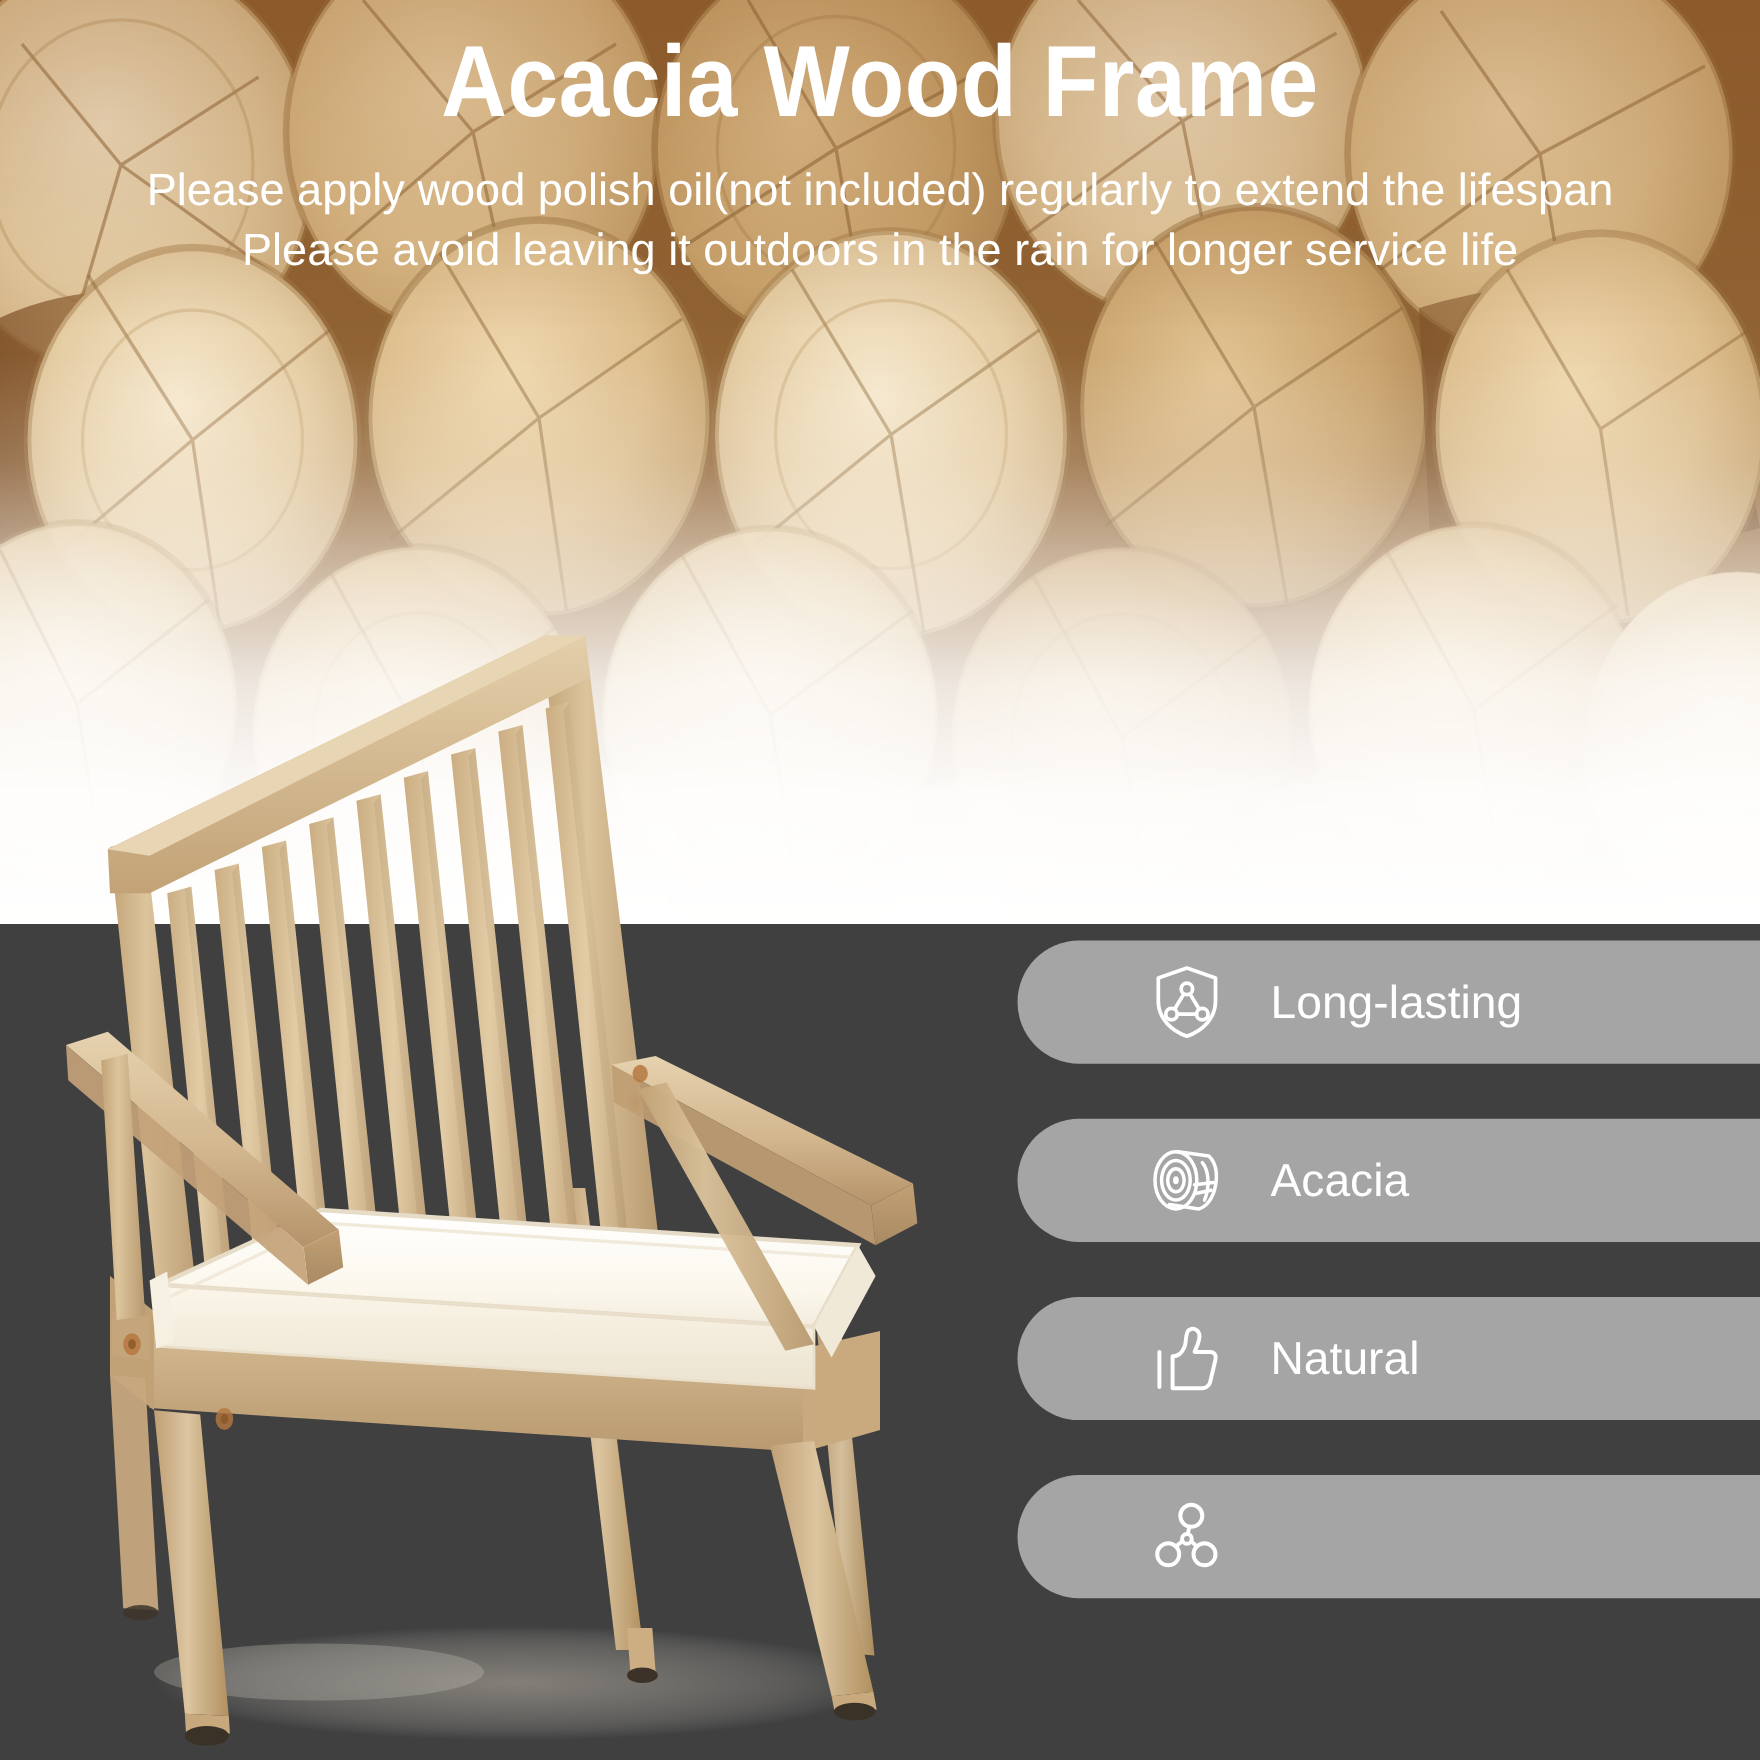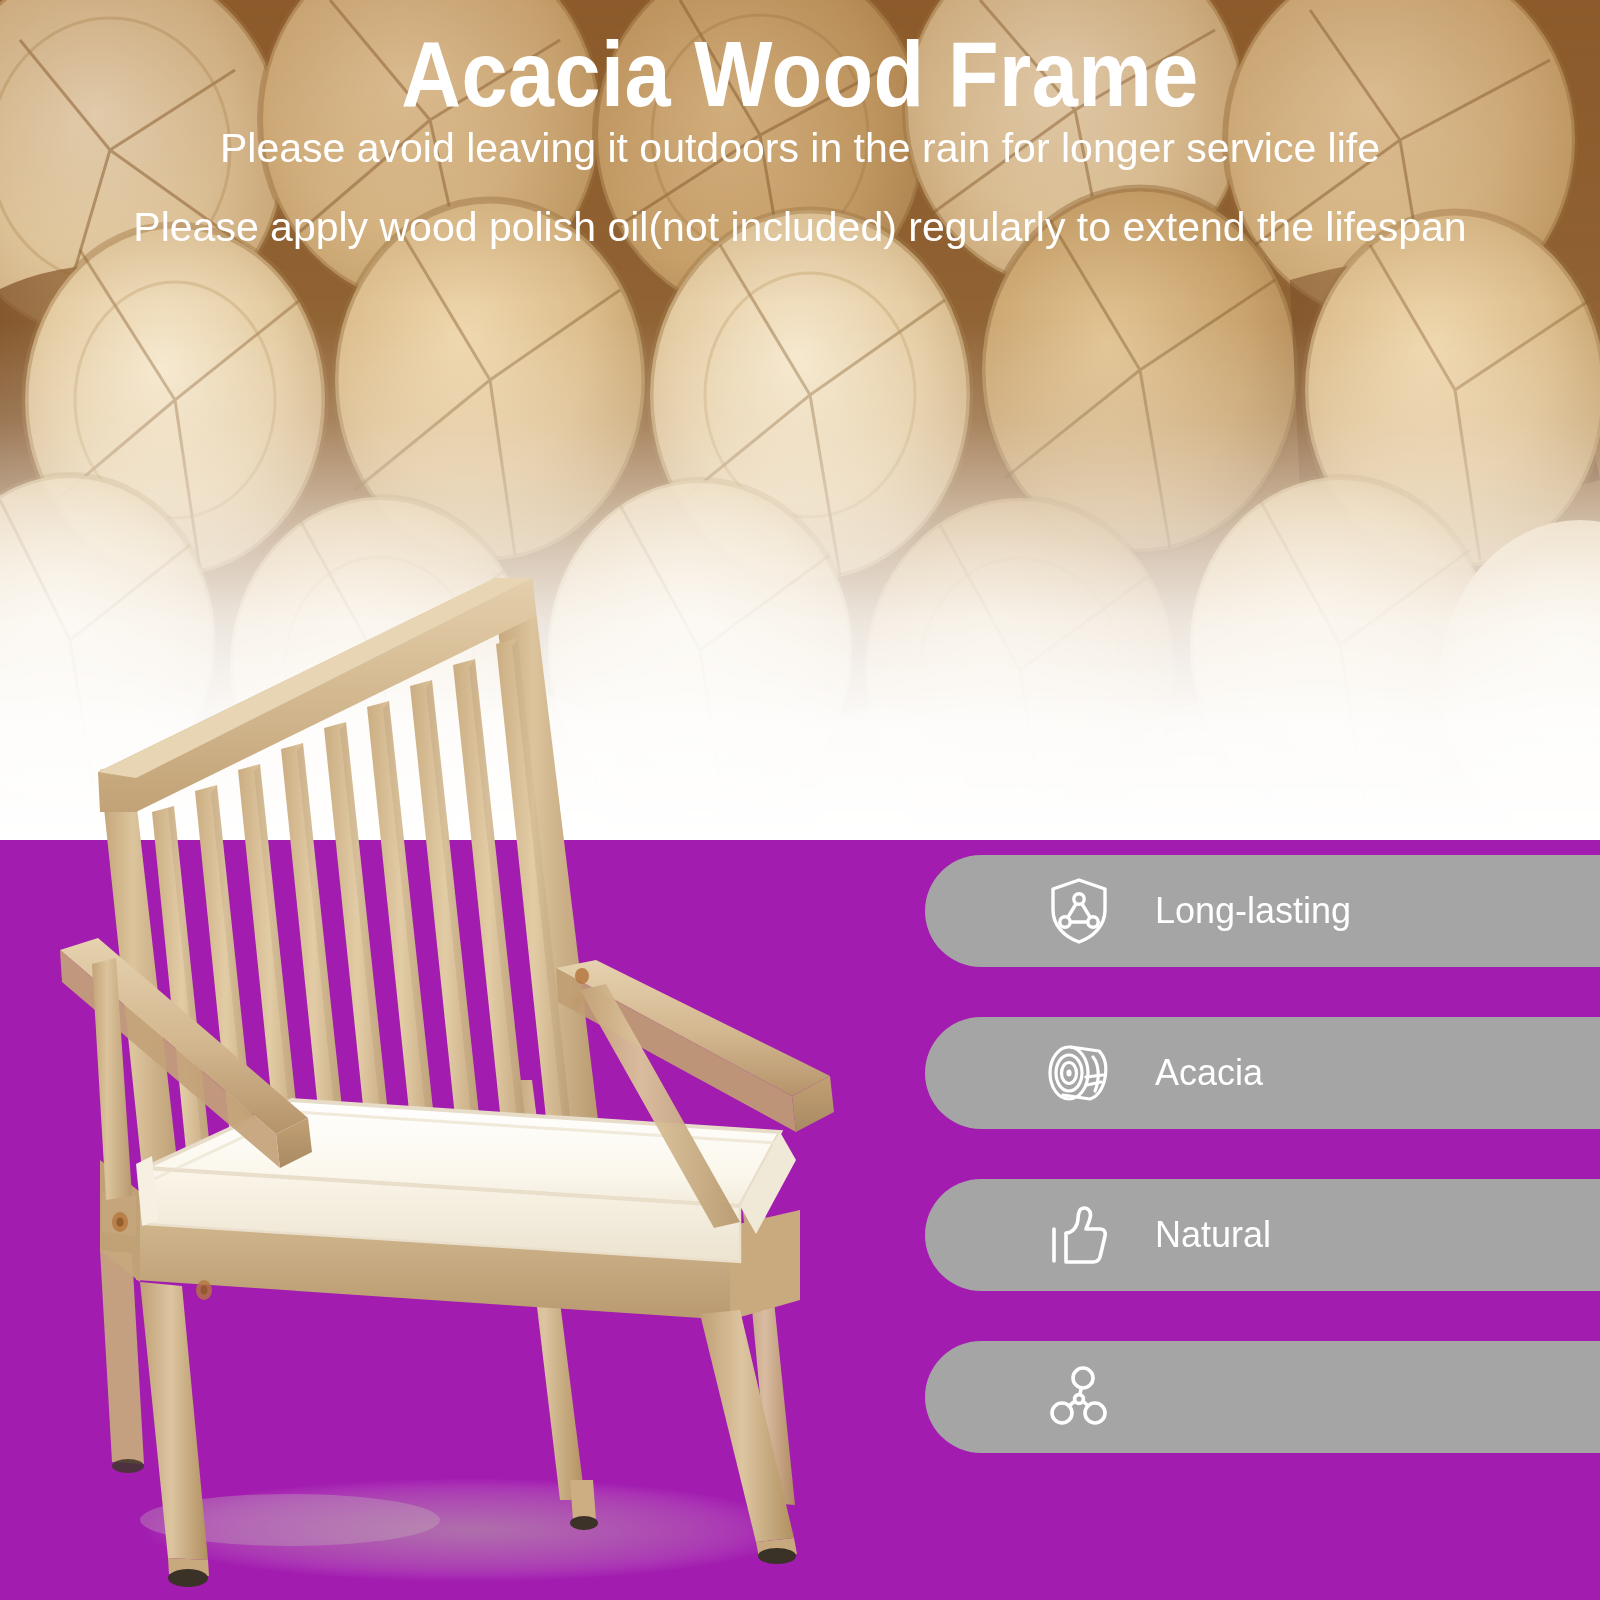--- a/index.html
+++ b/index.html
@@ -5,21 +5,21 @@
   html, body {
     margin: 0;
     padding: 0;
     background: #ffffff;
   }
   #stage {
     position: relative;
     width: 1600px;
     height: 1600px;
     overflow: hidden;
-    background: #a21caf;
+    background: #404040;
     font-family: "Liberation Sans", sans-serif;
   }
 
   
   #bg-photo {
     position: absolute;
     left: 0; top: 0;
     width: 1600px;
     height: 840px;
     overflow: hidden;
@@ -121,21 +121,21 @@
     height: 72px;
     margin-left: 118px;
     display: flex;
     align-items: center;
     justify-content: center;
   }
   .pill-icon svg { display: block; }
   .pill-label {
     flex: 0 0 auto;
     margin-left: 40px;
-    font-size: 36px;
+    font-size: 42px;
     line-height: 1;
     font-weight: 400;
     color: #ffffff;
     white-space: nowrap;
   }
 </style>
 </head>
 <body>
 
 <div id="stage">
@@ -260,22 +260,22 @@
         <ellipse cx="880" cy="815" rx="100" ry="108" fill="url(#logFaceA)"></ellipse>
         <ellipse cx="1215" cy="805" rx="96" ry="104" fill="url(#logFaceC)"></ellipse>
       </g>
     </svg>
     <div id="bg-fade"></div>
     <div id="bg-top-tint"></div>
   </div>
 
   <div id="header">
     <h1 id="title">Acacia Wood Frame</h1>
+    <p id="sub1" class="subtitle">Please apply wood polish oil(not included) regularly to extend the lifespan</p>
     <p id="sub2" class="subtitle">Please avoid leaving it outdoors in the rain for longer service life</p>
-    <p id="sub1" class="subtitle">Please apply wood polish oil(not included) regularly to extend the lifespan</p>
   </div>
 
   <div id="product">
     <svg width="880" height="1080" viewBox="0 0 880 1080" xmlns="http://www.w3.org/2000/svg">
       <defs>
         <linearGradient id="woodV" x1="0" y1="0" x2="1" y2="0">
           <stop offset="0%" stop-color="#c3a377"></stop>
           <stop offset="38%" stop-color="#dcc49c"></stop>
           <stop offset="100%" stop-color="#b8996f"></stop>
         </linearGradient>

